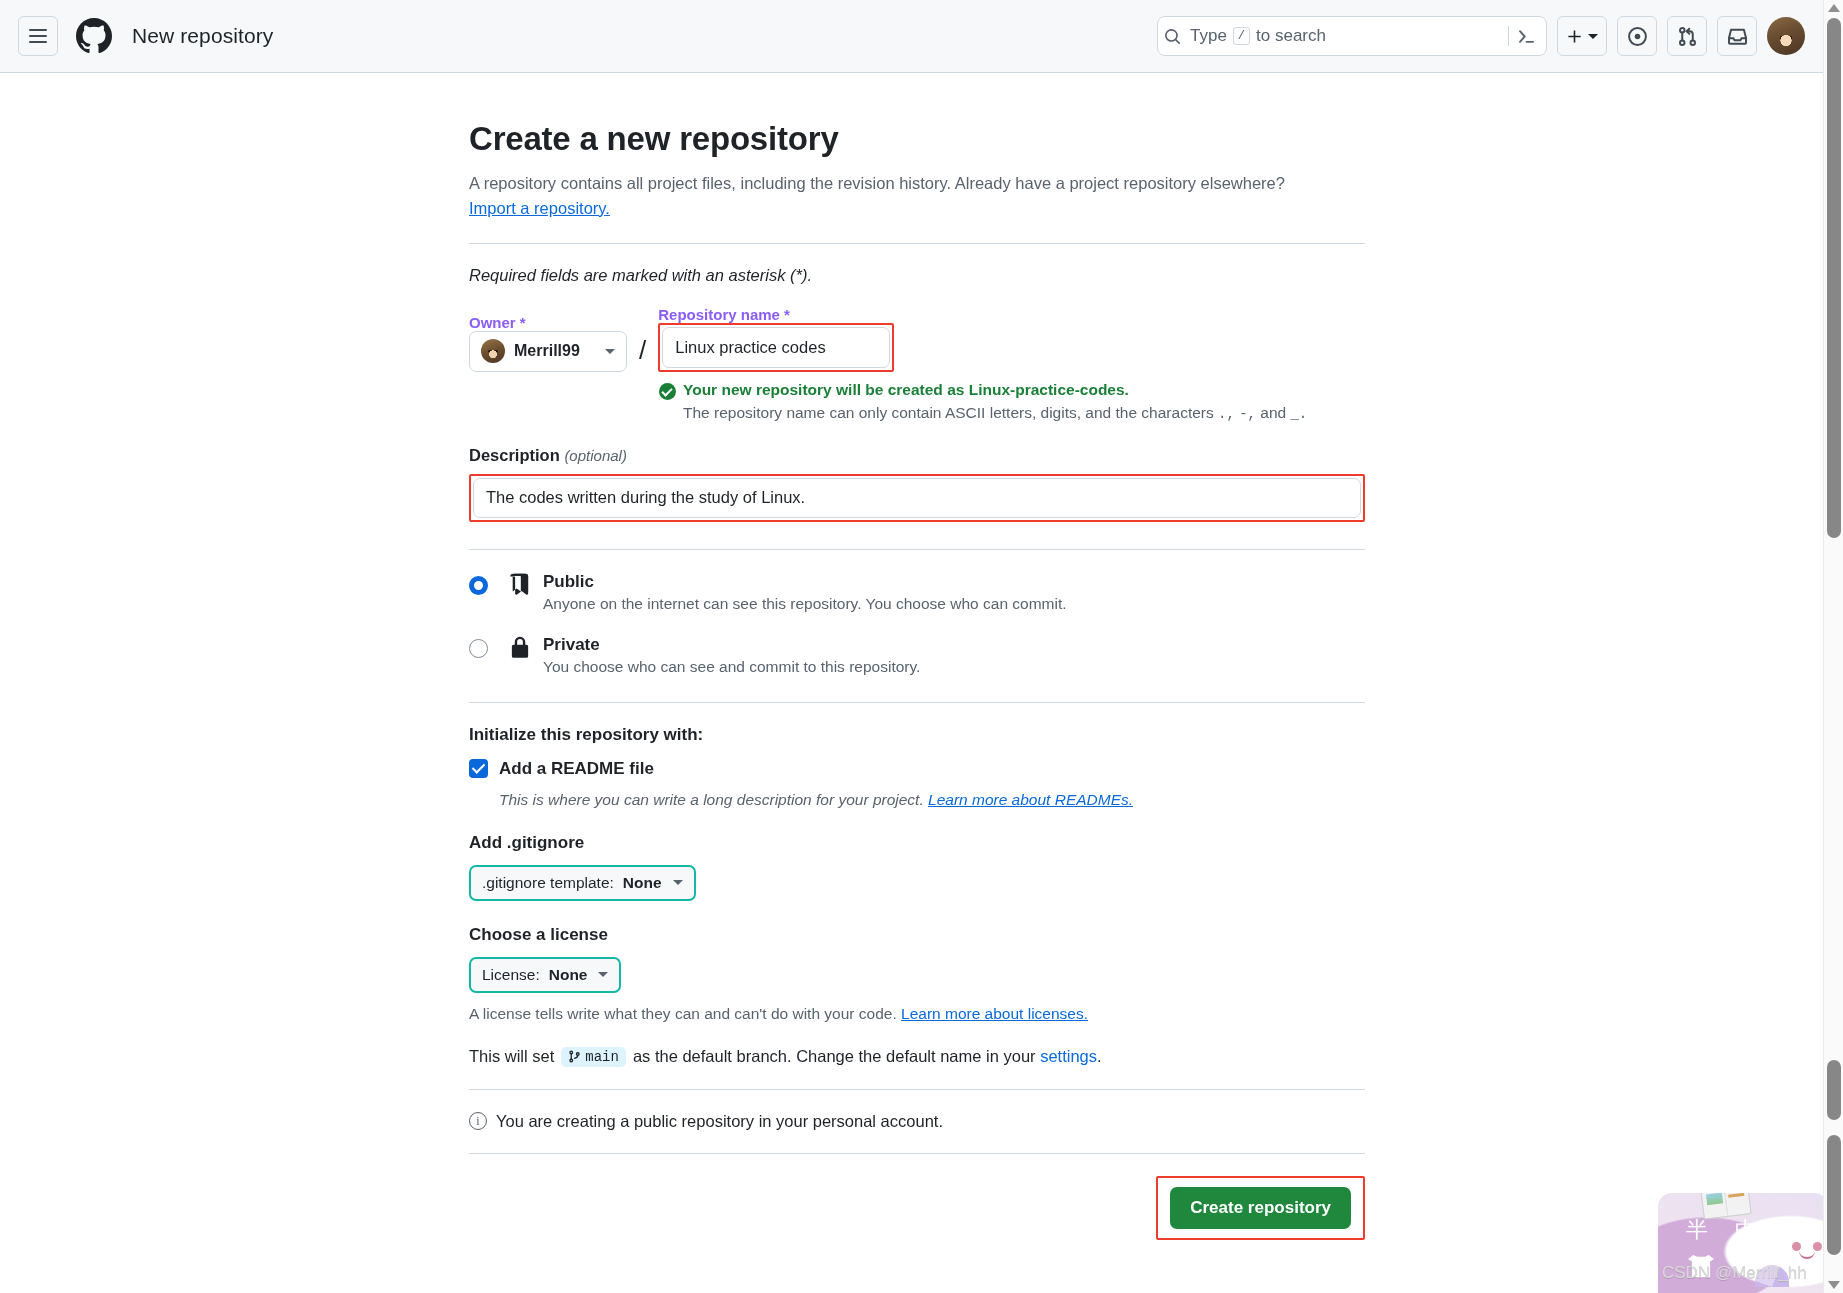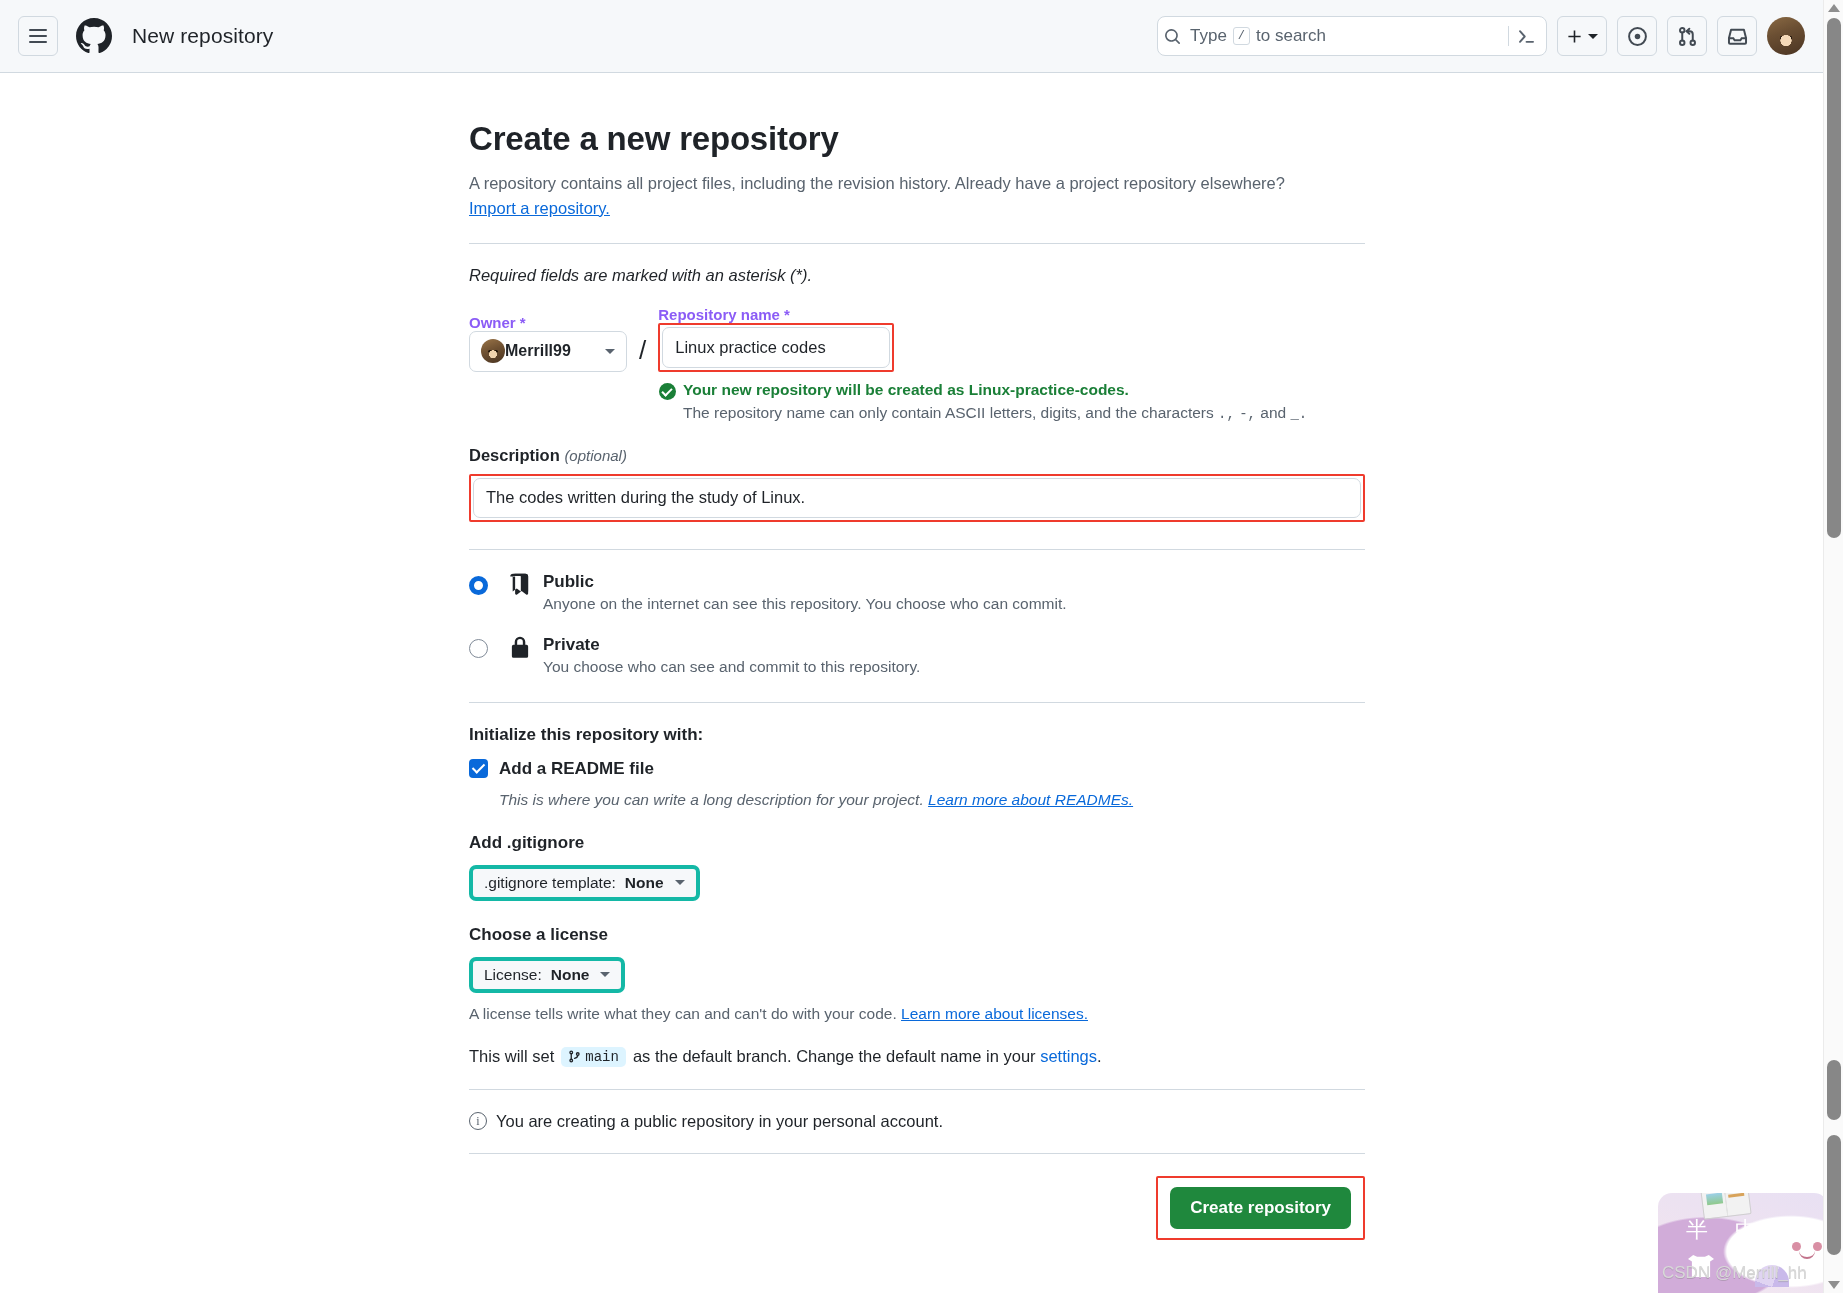--- a/index.html
+++ b/index.html
@@ -131,21 +131,21 @@
   a.link.green { color: #1a7f37; text-decoration: none; font-weight: 600;}
   .hr { border: none; border-top: 1px solid #d1d9e0; margin: 22px 0 0 0; height:1px;}
   .req-note { font-style: italic; font-size: 16.5px; color: #1f2328; margin-top: 22px; }
 
   .row-owner { display: flex; align-items: flex-end; margin-top: 21px; }
   .field-label { font-size: 15px; font-weight: 600; color: #8b5cf6; margin-bottom: 0; display:block;}
   .owner-select {
     width: 158px; height: 41px;
     border: 1px solid #d1d9e0; border-radius: 7px;
     background: #ffffff;
-    display: flex; align-items: center; gap: 0;
+    display: flex; align-items: center; gap: 9px;
     padding: 0 11px; cursor: pointer;
   }
   .owner-avatar {
     width: 24px; height: 24px; border-radius: 50%; flex: none;
     background:
       radial-gradient(circle at 50% 64%, #f1d4ad 0 20%, rgba(0,0,0,0) 21%),
       radial-gradient(circle at 36% 52%, #241709 0 7%, rgba(0,0,0,0) 8%),
       radial-gradient(circle at 64% 52%, #241709 0 7%, rgba(0,0,0,0) 8%),
       linear-gradient(160deg, #9a7447 0%, #6f5132 45%, #4a3421 100%);
   }
@@ -235,21 +235,21 @@
     border: solid #fff; border-width: 0 2px 2px 0; transform: rotate(45deg);
   }
   .readme-label { margin-left: 11px; font-size: 17px; font-weight: 600; }
   .readme-sub { margin-top: 12px; margin-left: 30px; font-size: 15.5px; color: #59636e; font-style: italic; }
 
   .sec-title { margin-top: 24px; font-size: 17px; font-weight: 600; }
   .dd-btn {
     margin-top: 12px;
     display: inline-flex; align-items: center; gap: 9px;
     height: 36px; padding: 0 11px;
-    border: 4px solid #14b8a6; border-radius: 7px;
+    border: 2px solid #14b8a6; border-radius: 7px;
     background: #f6f8fa;
     font-size: 15.5px; color: #1f2328; cursor: pointer;
   }
   .dd-btn b { font-weight: 600; }
   .sec-sub { margin-top: 12px; font-size: 15.5px; color: #59636e; }
 
   .branch-line { margin-top: 24px; font-size: 16.5px; color: #1f2328; display:flex; align-items:center; flex-wrap:wrap;}
   .branch-chip {
     display:inline-flex; align-items:center; gap:4px;
     background: #ddf4ff; border-radius: 5px; padding: 2px 7px;

